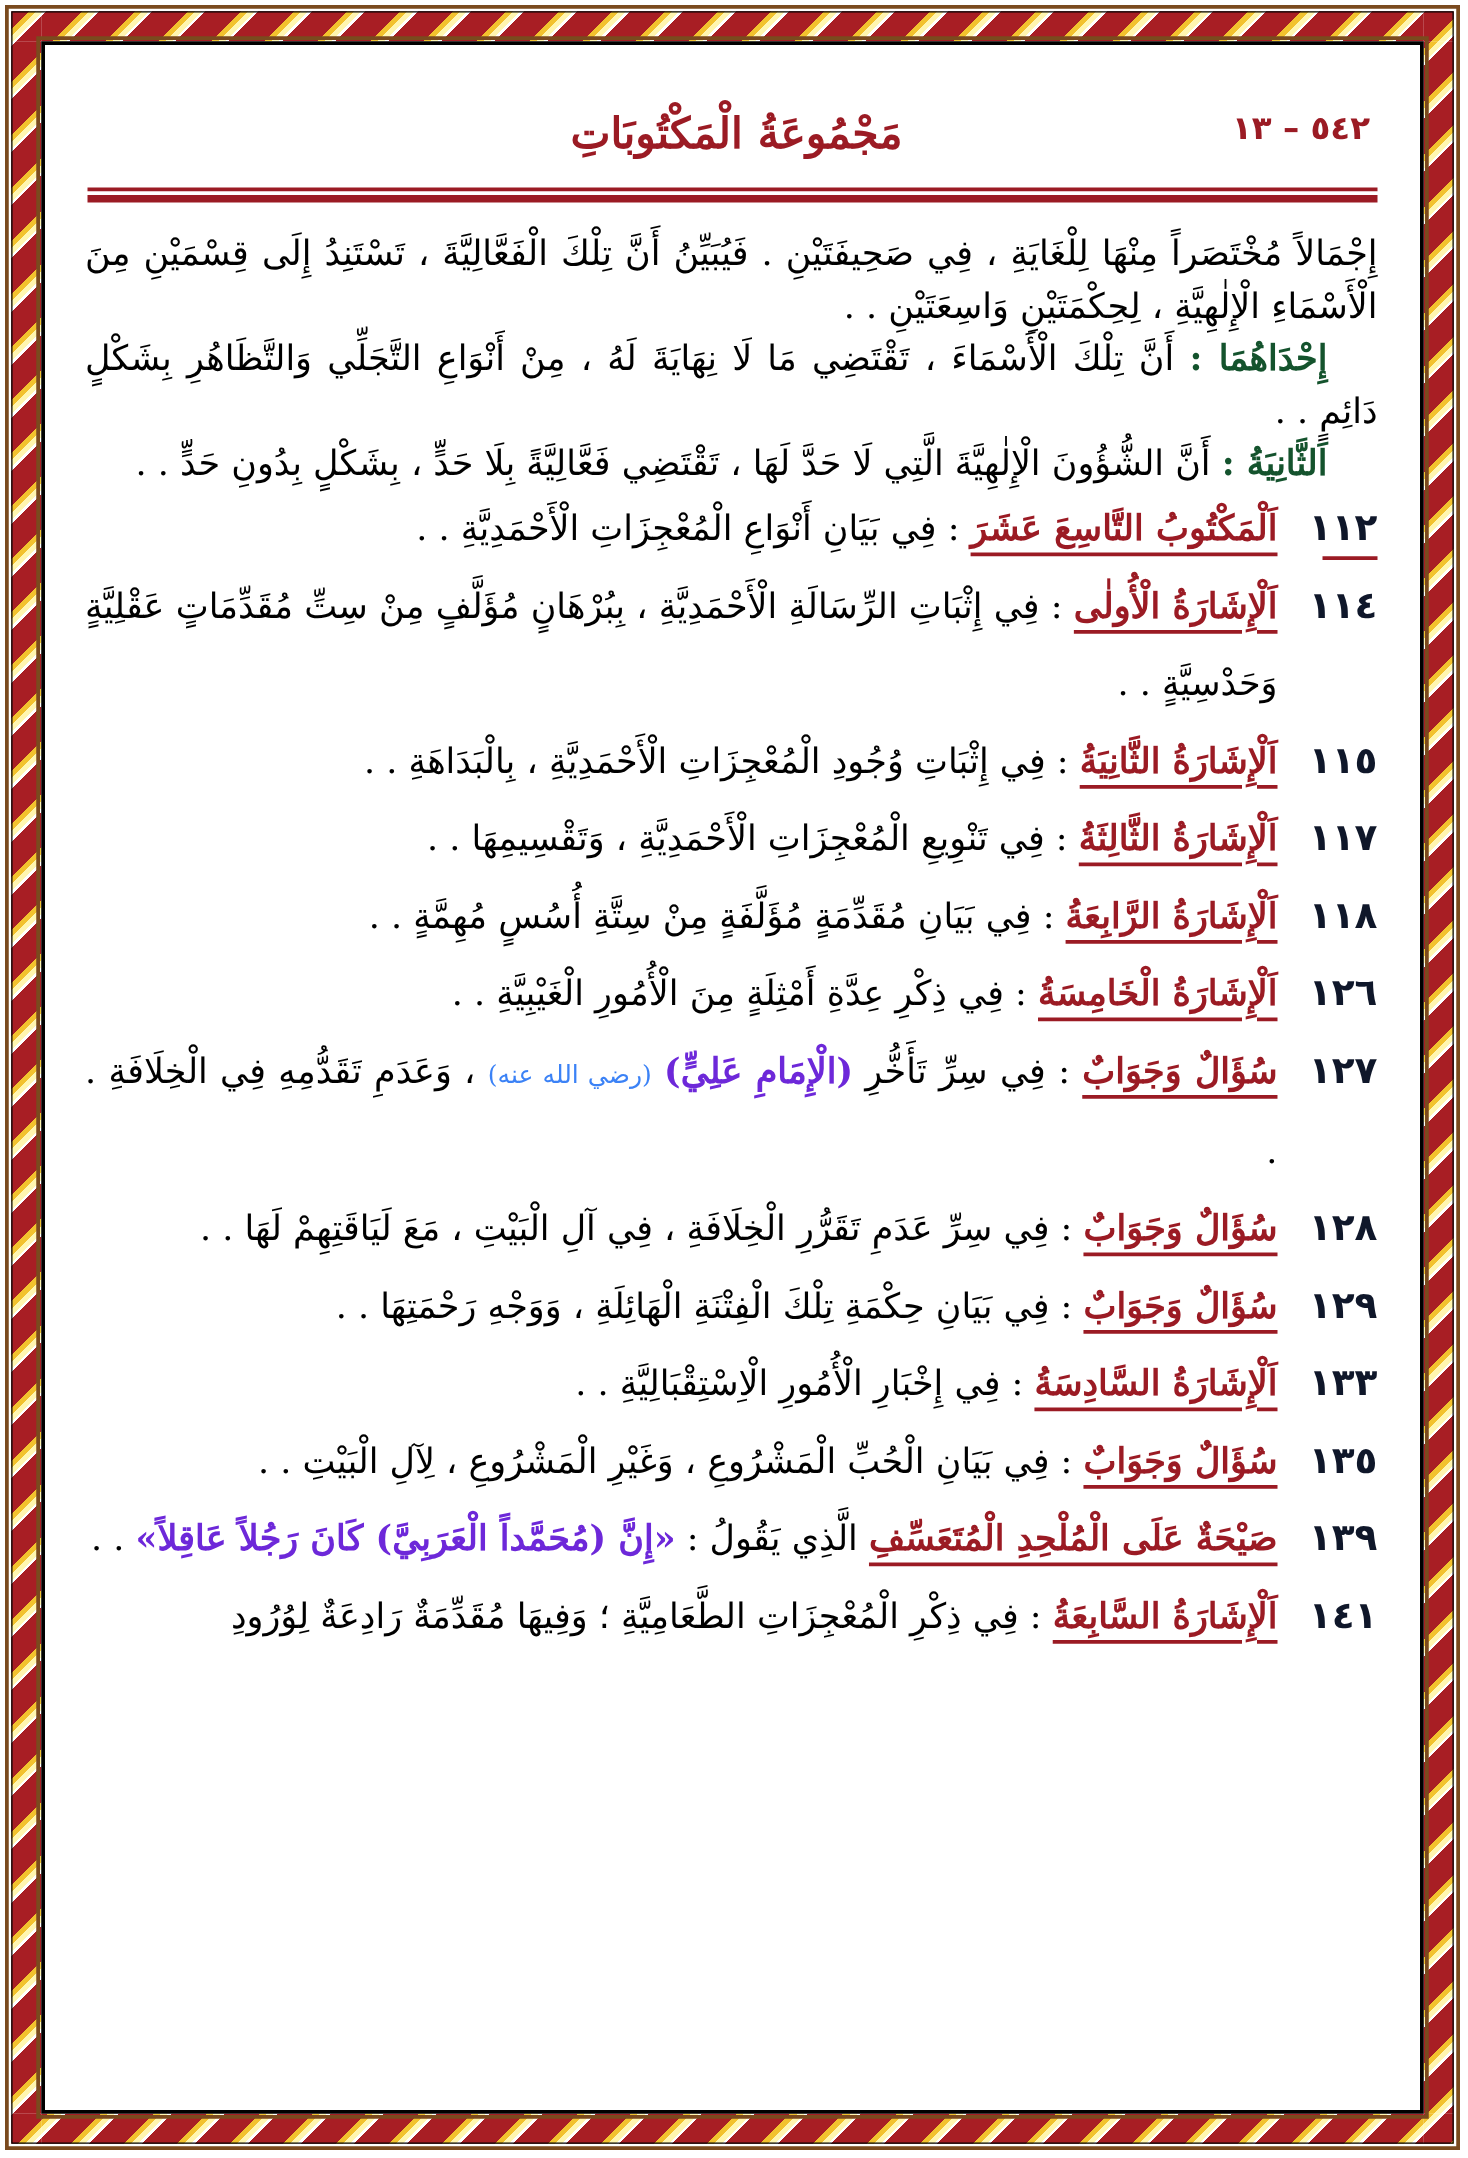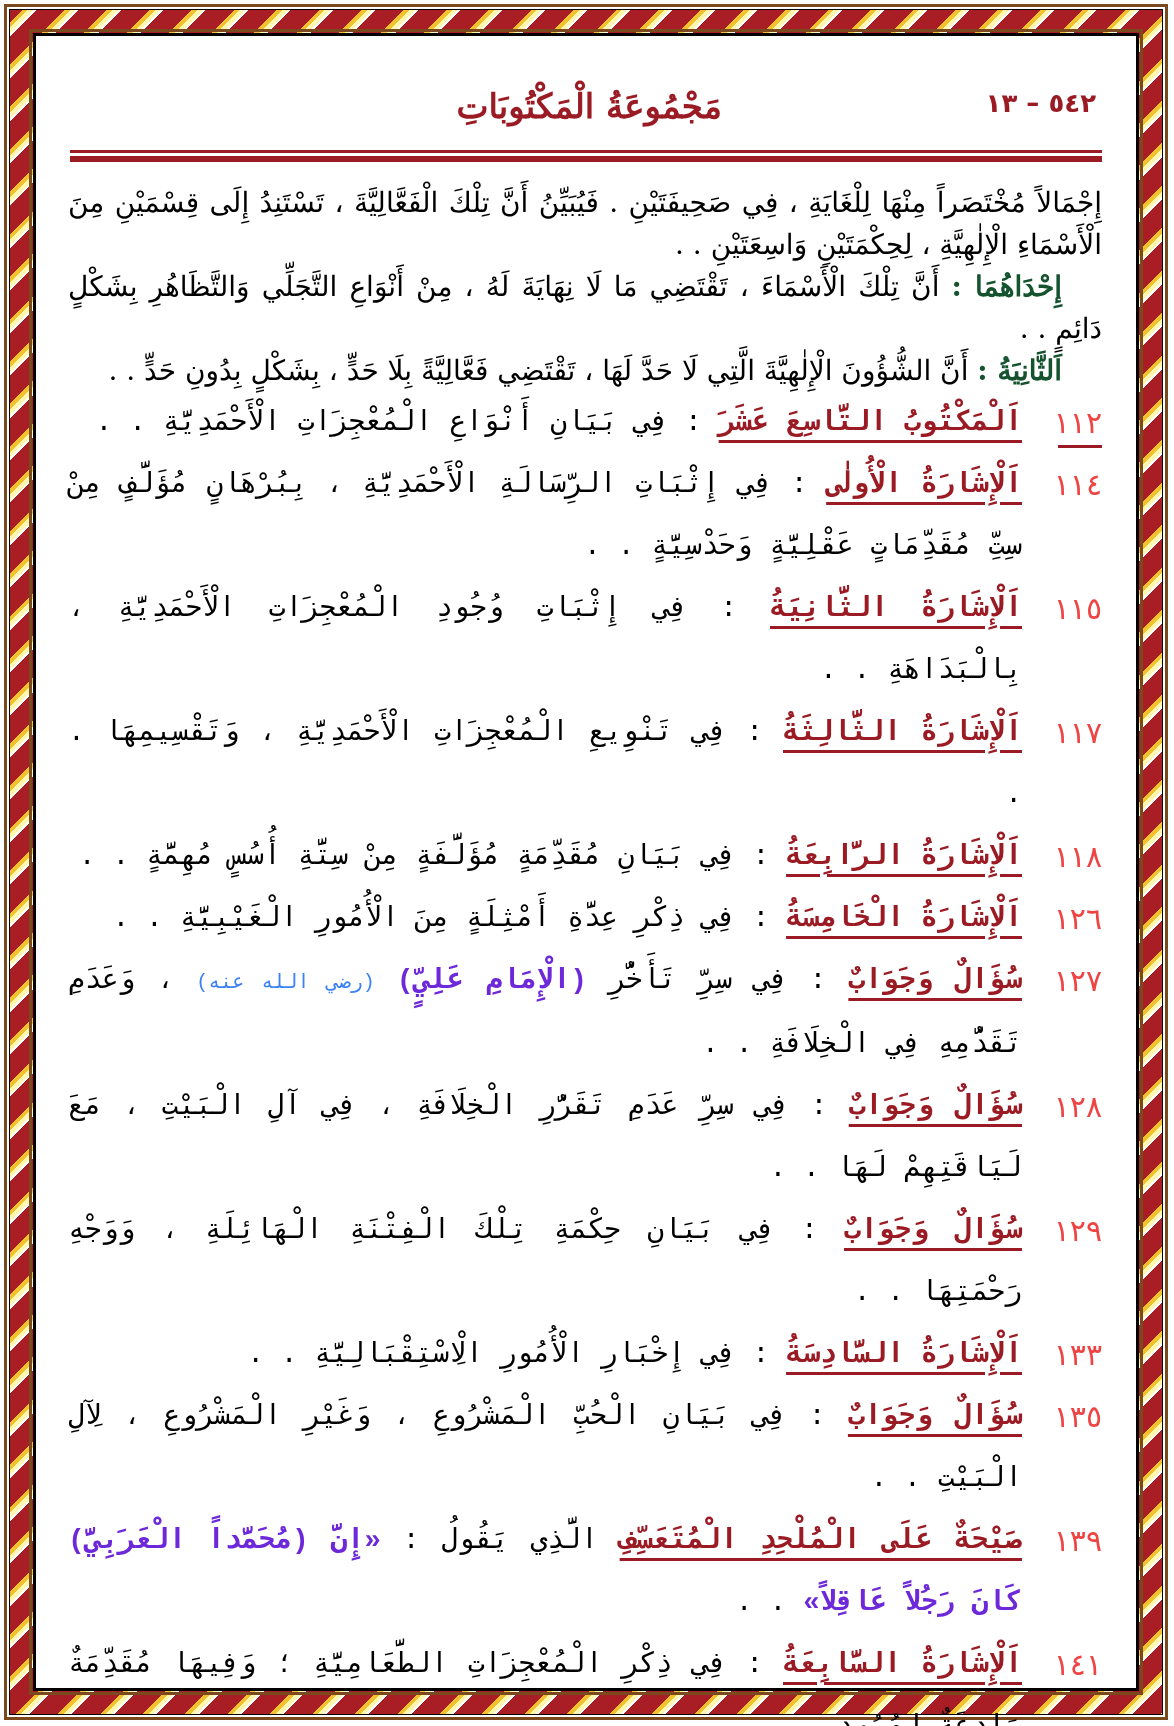--- a/index.html
+++ b/index.html
@@ -23,23 +23,23 @@
   .rule { position: absolute; top: 150px; left: 2px; right: 0; height: 3px; background: #9b1b24; }
   .rule2 { position: absolute; top: 156px; left: 2px; right: 0; height: 6px; background: #9b1b24; }
 
   .content { position: absolute; top: 182px; left: 0; right: 0; font-size: 28px; color: #000; }
   .para { line-height: 42px; text-align: justify; text-align-last: right; margin: 0; }
   .para.indent { text-indent: 40px; }
   .label { color: #14532d; font-weight: bold; }
 
   .toc { margin: 0; padding: 0; list-style: none; }
   .toc-item { display: flex; align-items: flex-start; line-height: 62px; min-height: 62px; }
-  .toc-num { width: 80px; flex: 0 0 80px; color: #ef4444; font-weight: normal; font-size: 30px; font-family: "DejaVu Sans", sans-serif; text-align: right; position: relative; }
+  .toc-num { width: 80px; flex: 0 0 80px; color: #0f172a; font-weight: bold; font-size: 30px; font-family: "DejaVu Sans", sans-serif; text-align: right; position: relative; }
   .toc-num.ul::after { content: ""; position: absolute; right: 0; width: 44px; bottom: 6px; height: 3px; background: #9b1b24; }
-  .toc-text { flex: 1; text-align: justify; text-align-last: right; font-family: Liberation Mono, monospace; }
+  .toc-text { flex: 1; text-align: justify; text-align-last: right; }
   .toc-title { color: #9b1b24; font-weight: bold; text-decoration: underline; text-decoration-thickness: 3px; text-underline-offset: 10px; }
   .red { color: #6d28d9; font-weight: bold; }
   .honorific { color: #3b82f6; font-size: 20px; }
 </style>
 </head>
 <body>
 
 <div class="frame-outer"></div>
 <div class="frame-band"></div>
 <div class="frame-band-line"></div>

